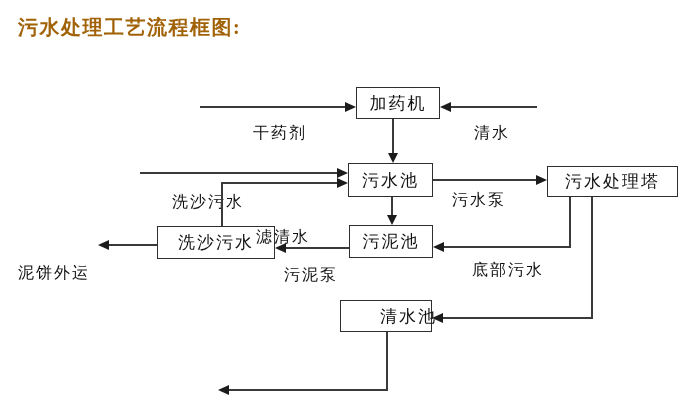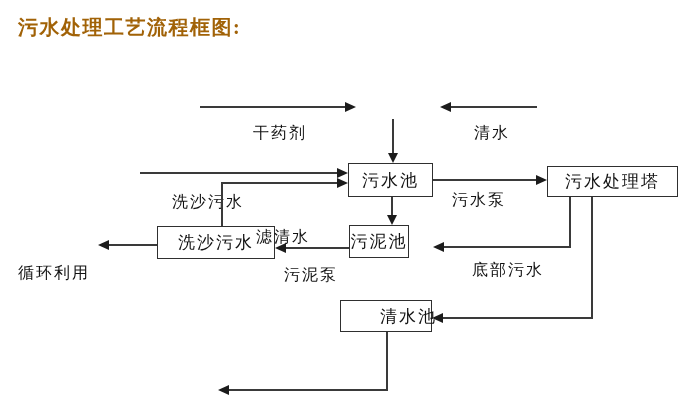--- a/index.html
+++ b/index.html
@@ -31,26 +31,27 @@
   .ar-l{border-top:5px solid transparent;border-bottom:5px solid transparent;border-right:11px solid #1c1c1c;}
   .ar-d{border-left:5px solid transparent;border-right:5px solid transparent;border-top:10px solid #1c1c1c;}
 </style>
 </head>
 <body>
 
 <div id="canvas">
 
   <div class="title">污水处理工艺流程框图:</div>
 
+  <div class="node" style="left:356px;top:87px;width:84px;height:32px;">加药机</div>
 
   <div class="node" style="left:348px;top:163px;width:85px;height:34px;">污水池</div>
 
   <div class="node" style="left:547px;top:166px;width:131px;height:31px;">污水处理塔</div>
 
-  <div class="node" style="left:349px;top:225px;width:60px;height:33px;">污泥池</div>
+  <div class="node" style="left:349px;top:225px;width:84px;height:33px;">污泥池</div>
 
   <div class="node" style="left:157px;top:226px;width:118px;height:33px;">洗沙污水</div>
 
   <div class="node" style="left:340px;top:300px;width:92px;height:32px;padding-left:45px;">清水池</div>
 
   <div class="hline" style="left:200px;top:106px;width:146px;"></div>
   <div class="ar ar-r" style="left:345px;top:102px;"></div>
   <div class="lbl" style="left:253px;top:84px;">干药剂</div>
 
   <div class="hline" style="left:450px;top:106px;width:87px;"></div>
@@ -80,21 +81,21 @@
   <div class="hline" style="left:443px;top:246px;width:128px;"></div>
   <div class="ar ar-l" style="left:433px;top:242px;"></div>
   <div class="lbl" style="left:472px;top:221px;text-align:right;">底部污水</div>
 
   <div class="hline" style="left:285px;top:247px;width:64px;"></div>
   <div class="ar ar-l" style="left:275px;top:243px;"></div>
   <div class="lbl" style="left:284px;top:226px;">污泥泵</div>
 
   <div class="hline" style="left:108px;top:244px;width:49px;"></div>
   <div class="ar ar-l" style="left:98px;top:240px;"></div>
-  <div class="lbl" style="left:18px;top:224px;">循环利用</div>
+  <div class="lbl" style="left:18px;top:224px;">泥饼外运</div>
 
   <div class="vline" style="left:591px;top:197px;height:121px;"></div>
   <div class="hline" style="left:442px;top:317px;width:151px;"></div>
   <div class="ar ar-l" style="left:432px;top:313px;"></div>
 
   <div class="vline" style="left:386px;top:332px;height:58px;"></div>
   <div class="hline" style="left:228px;top:389px;width:160px;"></div>
   <div class="ar ar-l" style="left:218px;top:385px;"></div>
 
 </div>

